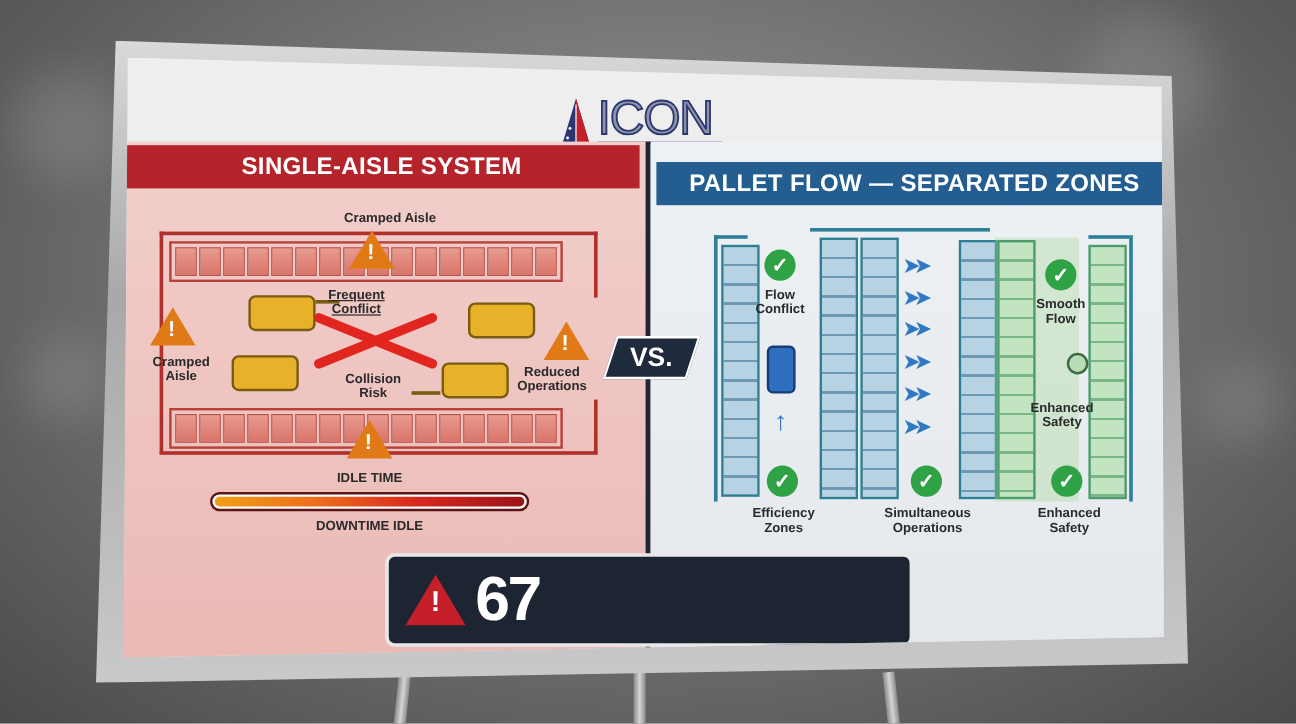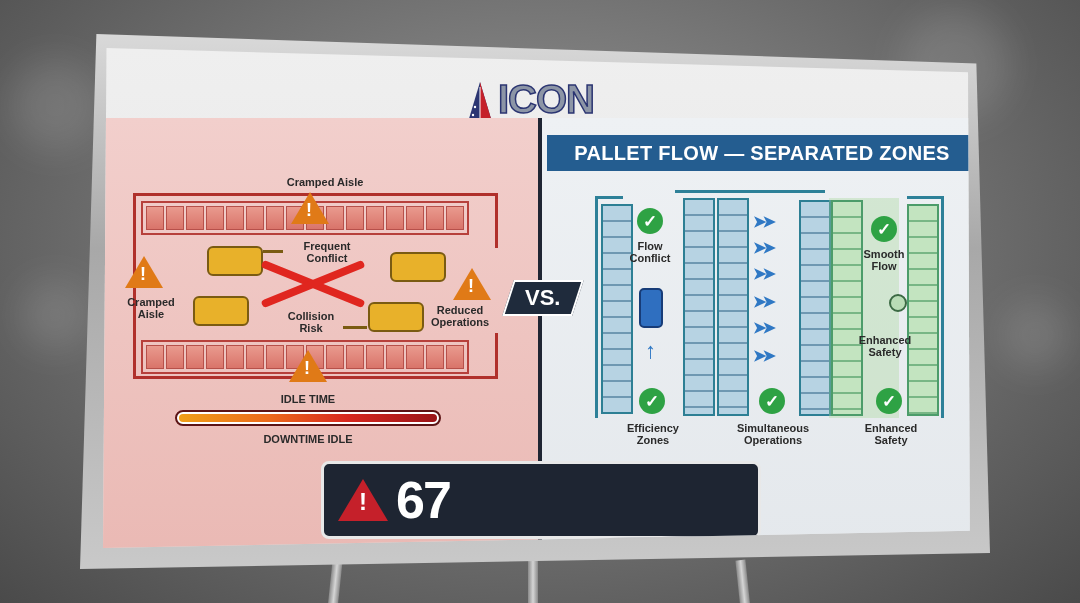--- a/index.html
+++ b/index.html
@@ -30,21 +30,21 @@
     background: linear-gradient(180deg,#efefef,#e3e3e3);
     overflow: hidden;
   }
   .logo {
     position: absolute; left: 362px; top: 20px; width: 160px; height: 64px;
     display: flex; align-items: flex-end; gap: 3px;
   }
   .logo-mark { width: 30px; height: 50px; position: relative; }
   .logo-text { display: flex; flex-direction: column; }
   .logo-icon-word {
-    font-family: "Liberation Sans", sans-serif; font-weight: bold; font-size: 40px; letter-spacing: -1px;
+    font-family: "Liberation Sans", sans-serif; font-weight: normal; font-size: 40px; letter-spacing: -1px;
     color: #8c95a6; -webkit-text-stroke: 1.5px #2b3572; line-height: 38px;
   }
   .logo-sub {
     font-size: 9.5px; font-weight: bold; color: #2b3572; letter-spacing: 0.2px; border-top: 2px solid #2b3572; padding-top: 1px;
   }
   .left-half {
     position: absolute; left: 0; top: 70px; width: 437px; height: 440px;
     background: linear-gradient(180deg,#f2cfcc 0%, #eab9b4 100%);
   }
   .right-half {
@@ -136,20 +136,21 @@
       <div class="logo-text">
         <div class="logo-icon-word">ICON</div>
         <div class="logo-sub">MATERIAL HANDLING</div>
       </div>
     </div>
 
     <div class="left-half"></div>
     <div class="right-half"></div>
     <div class="divider"></div>
 
+    <div class="hdr-left">SINGLE-AISLE SYSTEM</div>
     <div class="hdr-right">PALLET FLOW — SEPARATED ZONES</div>
 
     <div class="lbl" style="left:172px;top:128px;width:100px;">Cramped Aisle</div>
 
     <div class="wall" style="left:30px;top:145px;width:365px;height:3px;"></div>
     <div class="wall" style="left:30px;top:145px;width:3px;height:185px;"></div>
     <div class="wall" style="left:30px;top:328px;width:365px;height:3px;"></div>
     <div class="wall" style="left:392px;top:145px;width:3px;height:55px;"></div>
     <div class="wall" style="left:392px;top:285px;width:3px;height:45px;"></div>
 
@@ -206,21 +207,21 @@
     <div class="forklift" style="left:104px;top:198px;"></div>
     <div class="fork-tine" style="left:160px;top:202px;width:20px;"></div>
     <div class="forklift" style="left:287px;top:204px;"></div>
     <div class="forklift" style="left:90px;top:248px;"></div>
     <div class="forklift" style="left:265px;top:254px;"></div>
     <div class="fork-tine" style="left:240px;top:278px;width:24px;"></div>
 
     <div class="arrow-x" style="left:155px;top:232px;width:110px;transform:rotate(22deg);"></div>
     <div class="arrow-x" style="left:155px;top:232px;width:110px;transform:rotate(-22deg);"></div>
 
-    <div class="lbl" style="left:192px;top:192px;width:64px;">Frequent Conflict</div>
+    <div class="lbl" style="left:162px;top:192px;width:64px;text-decoration:underline;">Frequent Conflict</div>
     <div class="lbl" style="left:18px;top:248px;width:60px;">Cramped Aisle</div>
     <div class="lbl" style="left:178px;top:262px;width:60px;">Collision Risk</div>
     <div class="lbl" style="left:322px;top:256px;width:70px;">Reduced Operations</div>
 
     <div class="lbl" style="left:155px;top:345px;width:100px;">IDLE TIME</div>
     <div class="idle-bar">
         <div class="idle-fill"></div>
       </div>
     <div class="lbl" style="left:140px;top:385px;width:130px;">DOWNTIME IDLE</div>
 

